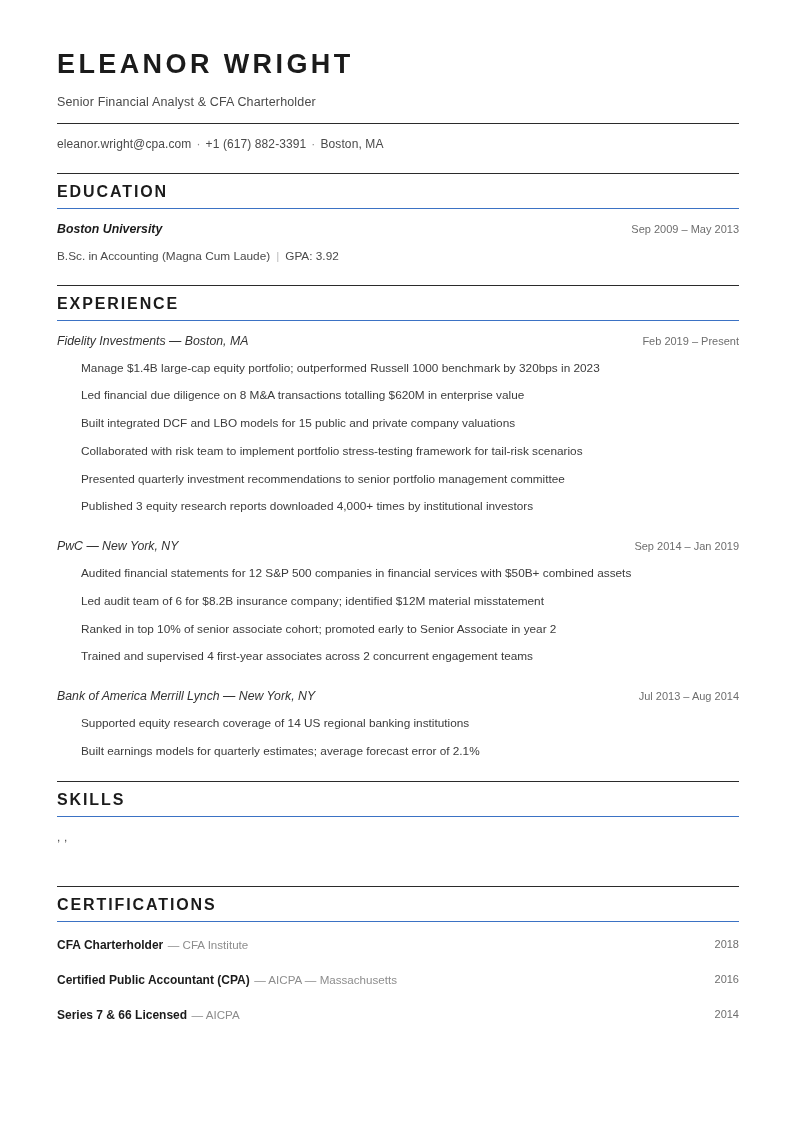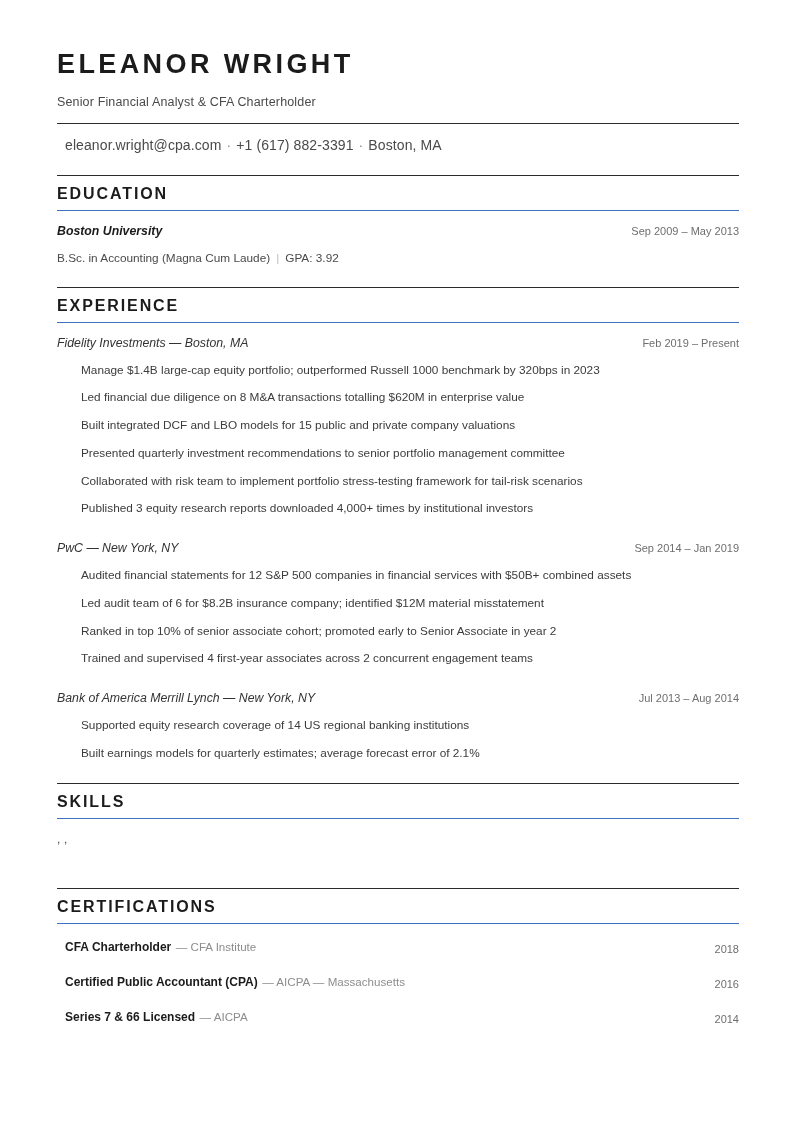--- a/index.html
+++ b/index.html
@@ -37,25 +37,24 @@
     font-size: 12.5px;
     color: #4a4a4a;
     letter-spacing: 0.15px;
     margin-top: 15px;
   }
   .contact-rule {
     border-top: 1px solid #2b2b2b;
     margin-top: 14px;
   }
   .contact {
-    font-size: 14px;
+    font-size: 12px;
     color: #4a4a4a;
     margin-top: 13px;
     letter-spacing: 0.1px;
-    margin-left: 8px;
   }
   .contact .sep {
     color: #8a8a8a;
     padding: 0 5px;
   }
 
   
   .section {
     margin-top: 22px;
   }
@@ -136,23 +135,22 @@
     min-height: 16px;
     letter-spacing: 0.2px;
   }
   .skills-pad {
     height: 18px;
   }
 
   
   .cert-row {
     display: flex;
-    align-items: flex-end;
+    align-items: center;
     justify-content: space-between;
-    margin-left: 8px;
   }
   .cert-row + .cert-row {
     margin-top: 17px;
   }
   .cert-name {
     font-size: 12px;
     font-weight: 700;
     color: #1b1b1b;
   }
   .cert-meta {
@@ -206,22 +204,22 @@
 
       <div class="entry">
         <div class="entry-head">
           <div class="entry-left">Fidelity Investments — Boston, MA</div>
           <div class="entry-date">Feb 2019 – Present</div>
         </div>
         <ul class="bullets">
           <li>Manage $1.4B large-cap equity portfolio; outperformed Russell 1000 benchmark by 320bps in 2023</li>
           <li>Led financial due diligence on 8 M&amp;A transactions totalling $620M in enterprise value</li>
           <li>Built integrated DCF and LBO models for 15 public and private company valuations</li>
+          <li>Collaborated with risk team to implement portfolio stress-testing framework for tail-risk scenarios</li>
           <li>Presented quarterly investment recommendations to senior portfolio management committee</li>
-          <li>Collaborated with risk team to implement portfolio stress-testing framework for tail-risk scenarios</li>
           <li>Published 3 equity research reports downloaded 4,000+ times by institutional investors</li>
         </ul>
       </div>
 
       <div class="entry">
         <div class="entry-head">
           <div class="entry-left">PwC — New York, NY</div>
           <div class="entry-date">Sep 2014 – Jan 2019</div>
         </div>
         <ul class="bullets">

